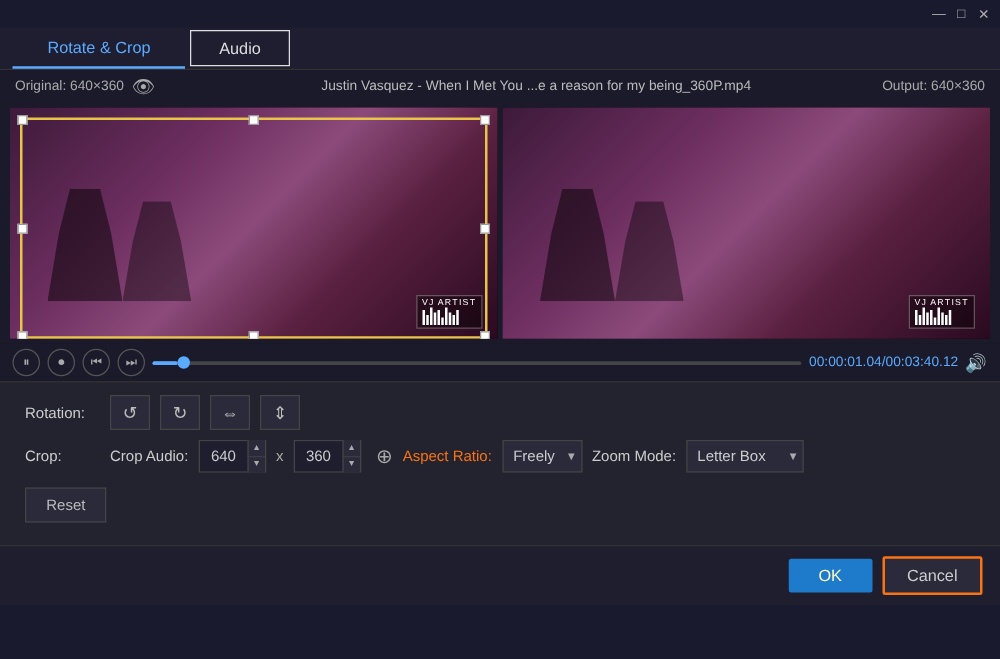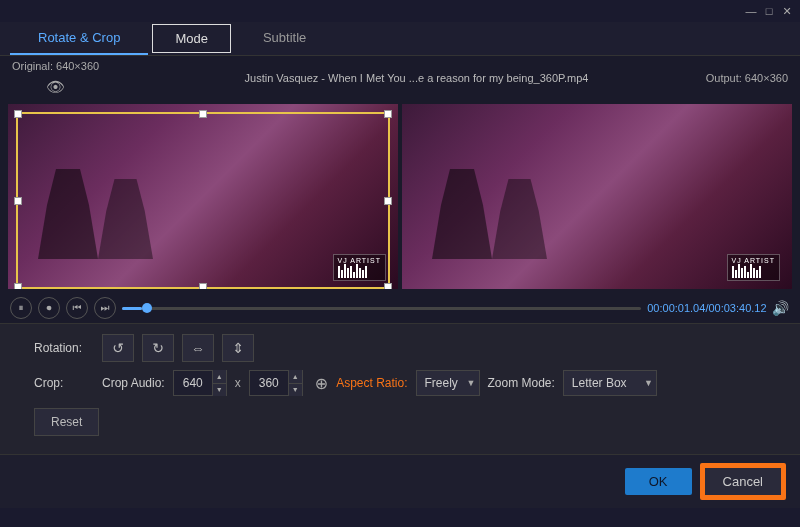--- a/index.html
+++ b/index.html
@@ -64,21 +64,21 @@
     
     .info-bar {
       display: flex;
       align-items: center;
       justify-content: space-between;
       padding: 4px 12px;
       background: #1a1a2a;
       color: #aaa;
       font-size: 11px;
     }
-    .info-bar .left { display: flex; align-items: center; gap: 6px; flex-direction: column; }
+    .info-bar .left { display: flex; align-items: center; gap: 6px; }
     .info-bar .center { color: #bbb; font-size: 11px; margin-left: 28px; }
     .info-bar .right { color: #aaa; font-size: 11px; }
 
     
     .video-panels {
       display: flex;
       gap: 4px;
       padding: 4px 8px;
       background: #1a1a2a;
       flex: 1;
@@ -187,21 +187,21 @@
       font-size: 11px;
       white-space: nowrap;
     }
     .volume-icon {
       color: #aaa; font-size: 14px; cursor: pointer;
     }
 
     
     .controls-area {
       background: #23232f;
-      padding: 10px 34px;
+      padding: 10px 20px;
       border-top: 1px solid #333;
     }
     .control-row {
       display: flex;
       align-items: center;
       margin-bottom: 8px;
       gap: 8px;
     }
     .control-label {
       color: #ccc;
@@ -320,29 +320,29 @@
       justify-content: flex-end;
       align-items: center;
       padding: 8px 14px;
       background: #1e1e2e;
       border-top: 1px solid #333;
       gap: 8px;
     }
     .ok-btn {
       background: #1e7bcc;
       border: none;
-      color: #0f172a;
+      color: #fef9c3;
       padding: 6px 24px;
       cursor: pointer;
       font-size: 13px;
       border-radius: 2px;
     }
     .cancel-btn {
       background: #2a2a3a;
-      border: 5px solid #f97316;
+      border: 2px solid #f97316;
       color: #ccc;
       padding: 6px 18px;
       cursor: pointer;
       font-size: 13px;
       border-radius: 2px;
     }
 
     
     .eye-icon { color: #aaa; cursor: pointer; font-size: 15px; }
 
@@ -358,22 +358,21 @@
 <body>
 
 <div class="title-bar">
   <button class="title-bar-btn">—</button>
   <button class="title-bar-btn">□</button>
   <button class="title-bar-btn">✕</button>
 </div>
 
 <div class="tabs-bar">
   <div class="tab active">Rotate &amp; Crop</div>
-  <div class="tab boxed">Mode</div>
-  <div class="tab">Subtitle</div>
+  <div class="tab boxed">Audio</div>
 </div>
 
 <div class="info-bar">
   <div class="left">
     <span>Original: 640×360</span>
     <span class="eye-icon">👁</span>
   </div>
   <div class="center">Justin Vasquez - When I Met You ...e a reason for my being_360P.mp4</div>
   <div class="right">Output: 640×360</div>
 </div>

